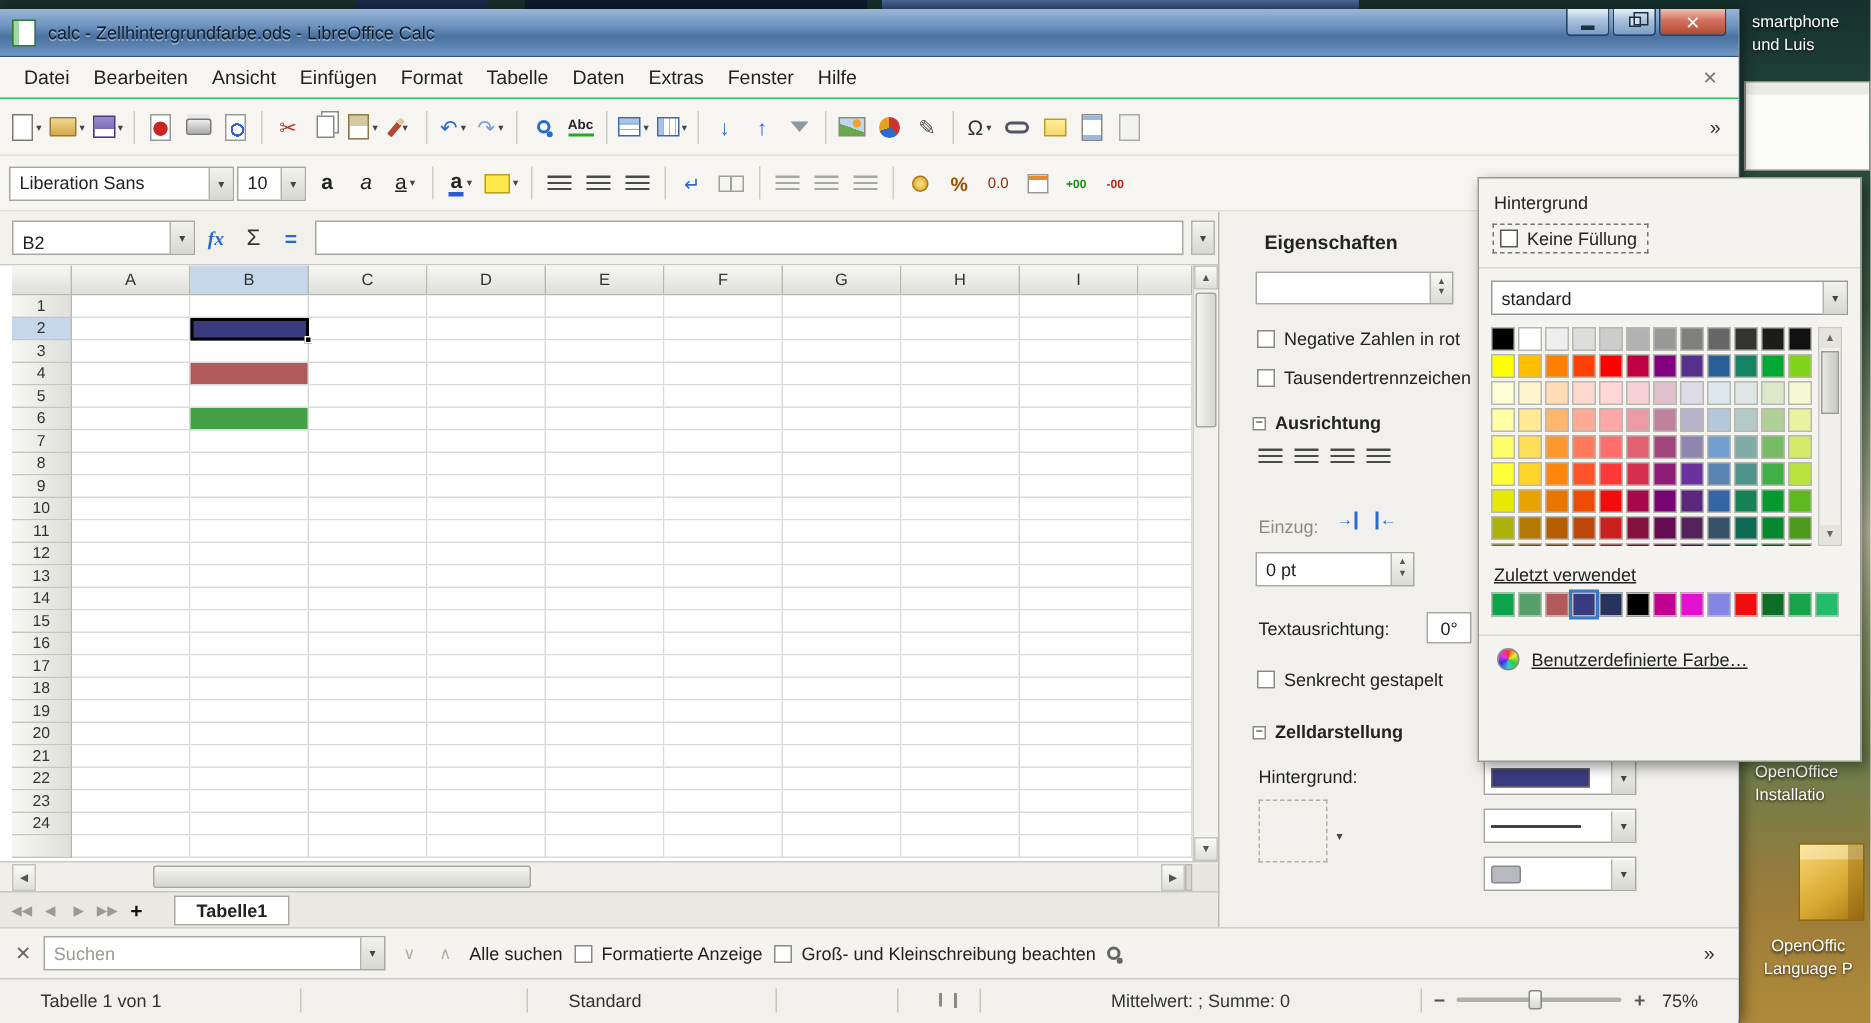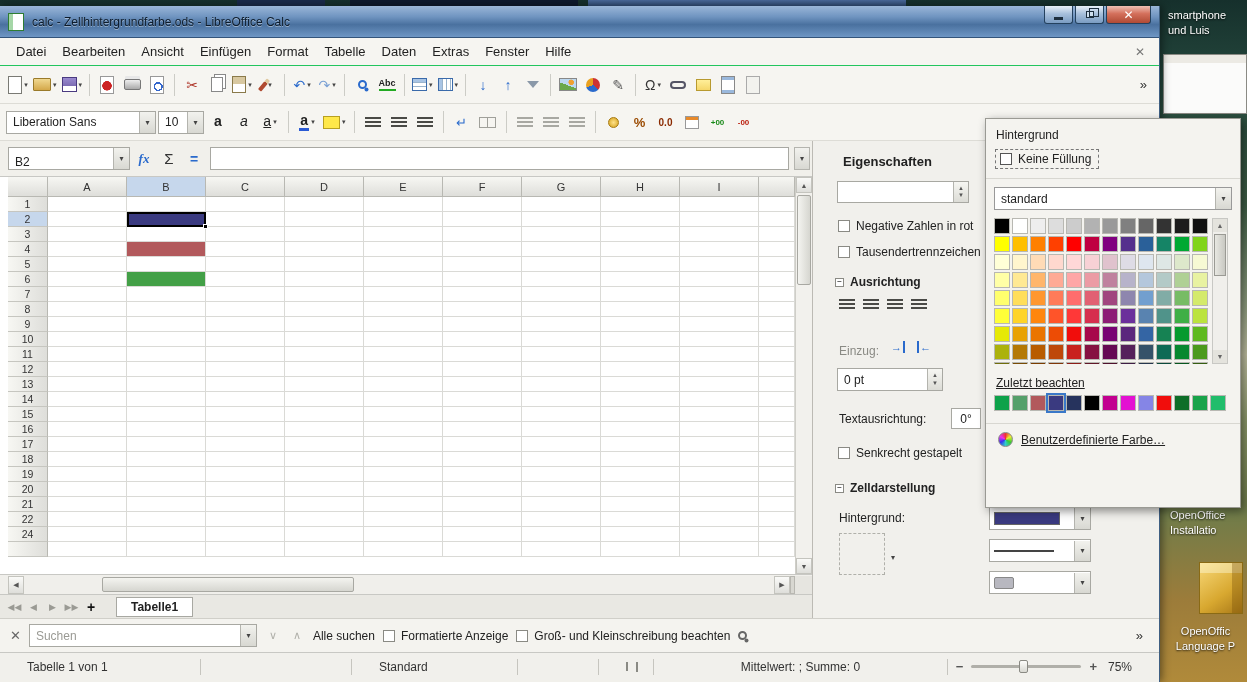--- a/index.html
+++ b/index.html
@@ -67,21 +67,21 @@
   .ga{font-size:14px;color:#222;line-height:1.1}
   .gb{font-weight:800}.gi{font-style:italic}.gu{text-decoration:underline}
   .fc{font-weight:bold;border-bottom:3px solid #2a5ad4;padding:0 1px}
   .i-hl{width:17px;height:13px;background:#ffe84a;border:1px solid #b8a020}
   .i-lines{width:16px;height:11px;background:repeating-linear-gradient(180deg,#4a4a46 0 1.6px,transparent 1.6px 4.2px)}
   .i-gl{width:16px;height:11px;background:repeating-linear-gradient(180deg,#a8a8a2 0 1.6px,transparent 1.6px 4.2px)}
   .i-wrap{color:#2a6acc;font-size:13px}
   .i-merge{width:17px;height:11px;border:1px solid #a0a09a;background:linear-gradient(90deg,transparent 0 7px,#a0a09a 7px 8px,transparent 8px)}
   .i-coin{width:11px;height:11px;border-radius:50%;background:radial-gradient(#ffe28a,#d4a018);border:1px solid #a87a10}
   .i-pct{font-weight:bold;font-size:13px;color:#9a4a00}
-  .i-dec{font-weight:bold;font-size:10px;color:#8a2a00}
+  .i-dec{font-weight:normal;font-size:10px;color:#8a2a00}
   .i-cal{width:14px;height:13px;background:#fff;border:1px solid #999;box-shadow:inset 0 3px 0 #e88a2a}
   .i-add{font-size:8px;font-weight:bold;color:#1a8a1a}
   .i-rem{font-size:8px;font-weight:bold;color:#bb2211}
   
   .mainrow{display:flex;height:477px}
   .leftpane{width:812px;display:flex;flex-direction:column}
   .fbar{height:35px;display:flex;align-items:center;padding:0 2px 0 8px;gap:3px;background:#f1f0eb}
   .namebox{width:122px;height:23px;background:#fff;border:1px solid #a8a8a2;display:flex;align-items:flex-end;padding-left:6px;font-size:12px}
   .fbtn{width:22px;text-align:center}
   .fx{color:#2a6acc;font-style:italic;font-weight:bold;font-family:"Liberation Serif",serif;font-size:13px}
@@ -709,20 +709,33 @@
                 <div class="cell"></div>
                 <div class="cell"></div>
                 <div class="cell"></div>
                 <div class="cell"></div>
                 <div class="cell"></div>
                 <div class="cell"></div>
                 <div class="cell filler"></div>
               </div>
               <div class="grow">
                 <div class="rhead">22</div>
+                <div class="cell"></div>
+                <div class="cell"></div>
+                <div class="cell"></div>
+                <div class="cell"></div>
+                <div class="cell"></div>
+                <div class="cell"></div>
+                <div class="cell"></div>
+                <div class="cell"></div>
+                <div class="cell"></div>
+                <div class="cell filler"></div>
+              </div>
+              <div class="grow">
+                <div class="rhead">23</div>
                 <div class="cell"></div>
                 <div class="cell"></div>
                 <div class="cell"></div>
                 <div class="cell"></div>
                 <div class="cell"></div>
                 <div class="cell"></div>
                 <div class="cell"></div>
                 <div class="cell"></div>
                 <div class="cell"></div>
                 <div class="cell filler"></div>
@@ -1018,21 +1031,21 @@
         <div class="sw" style="background: rgb(11, 74, 60);"></div>
         <div class="sw" style="background: rgb(6, 87, 31);"></div>
         <div class="sw" style="background: rgb(53, 94, 17);"></div>
       </div>
     <div class="cp-scroll">
       <i class="cps-up">▲</i>
       <i class="cps-th"></i>
       <i class="cps-dn">▼</i>
     </div>
   </div>
-  <div class="cp-recent-label">Zuletzt beachten</div>
+  <div class="cp-recent-label">Zuletzt verwendet</div>
   <div class="cp-recent">
       <div class="sw" style="background: rgb(14, 162, 74);"></div>
       <div class="sw" style="background: rgb(85, 160, 106);"></div>
       <div class="sw" style="background: rgb(178, 89, 92);"></div>
       <div class="sw sel" style="background: rgb(58, 58, 128);"></div>
       <div class="sw" style="background: rgb(38, 51, 93);"></div>
       <div class="sw" style="background: rgb(0, 0, 0);"></div>
       <div class="sw" style="background: rgb(194, 0, 143);"></div>
       <div class="sw" style="background: rgb(227, 17, 210);"></div>
       <div class="sw" style="background: rgb(133, 133, 230);"></div>

